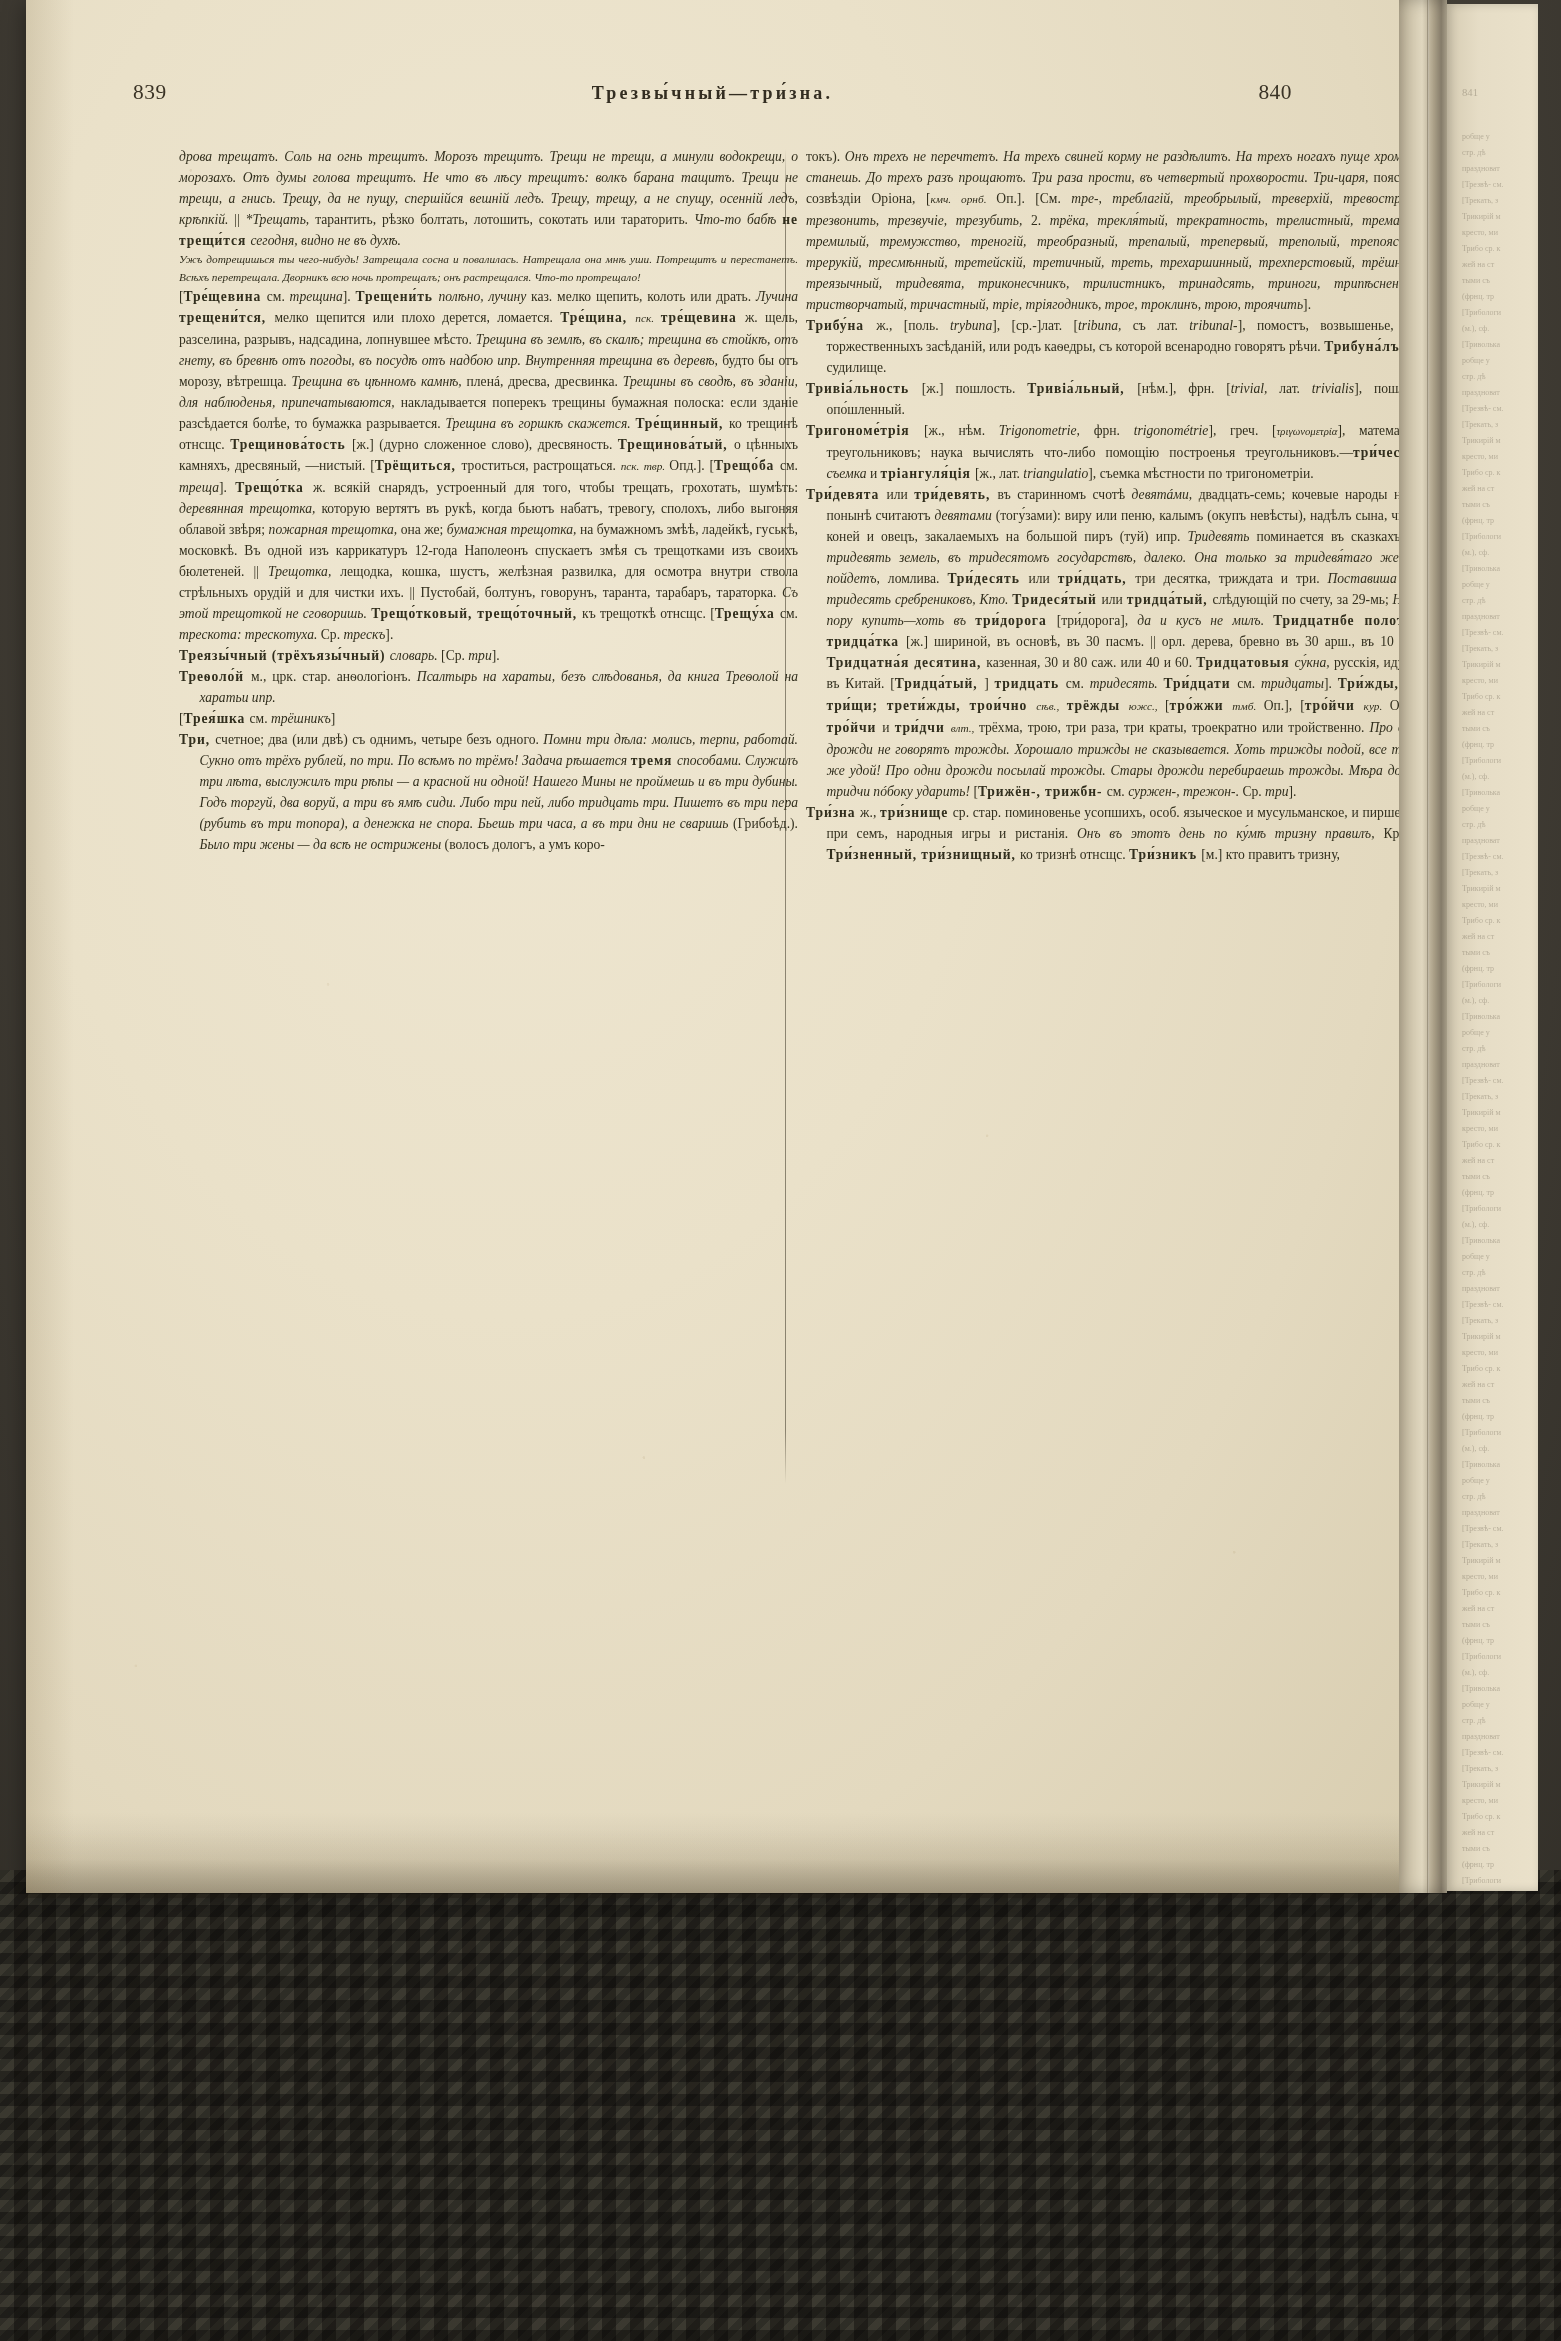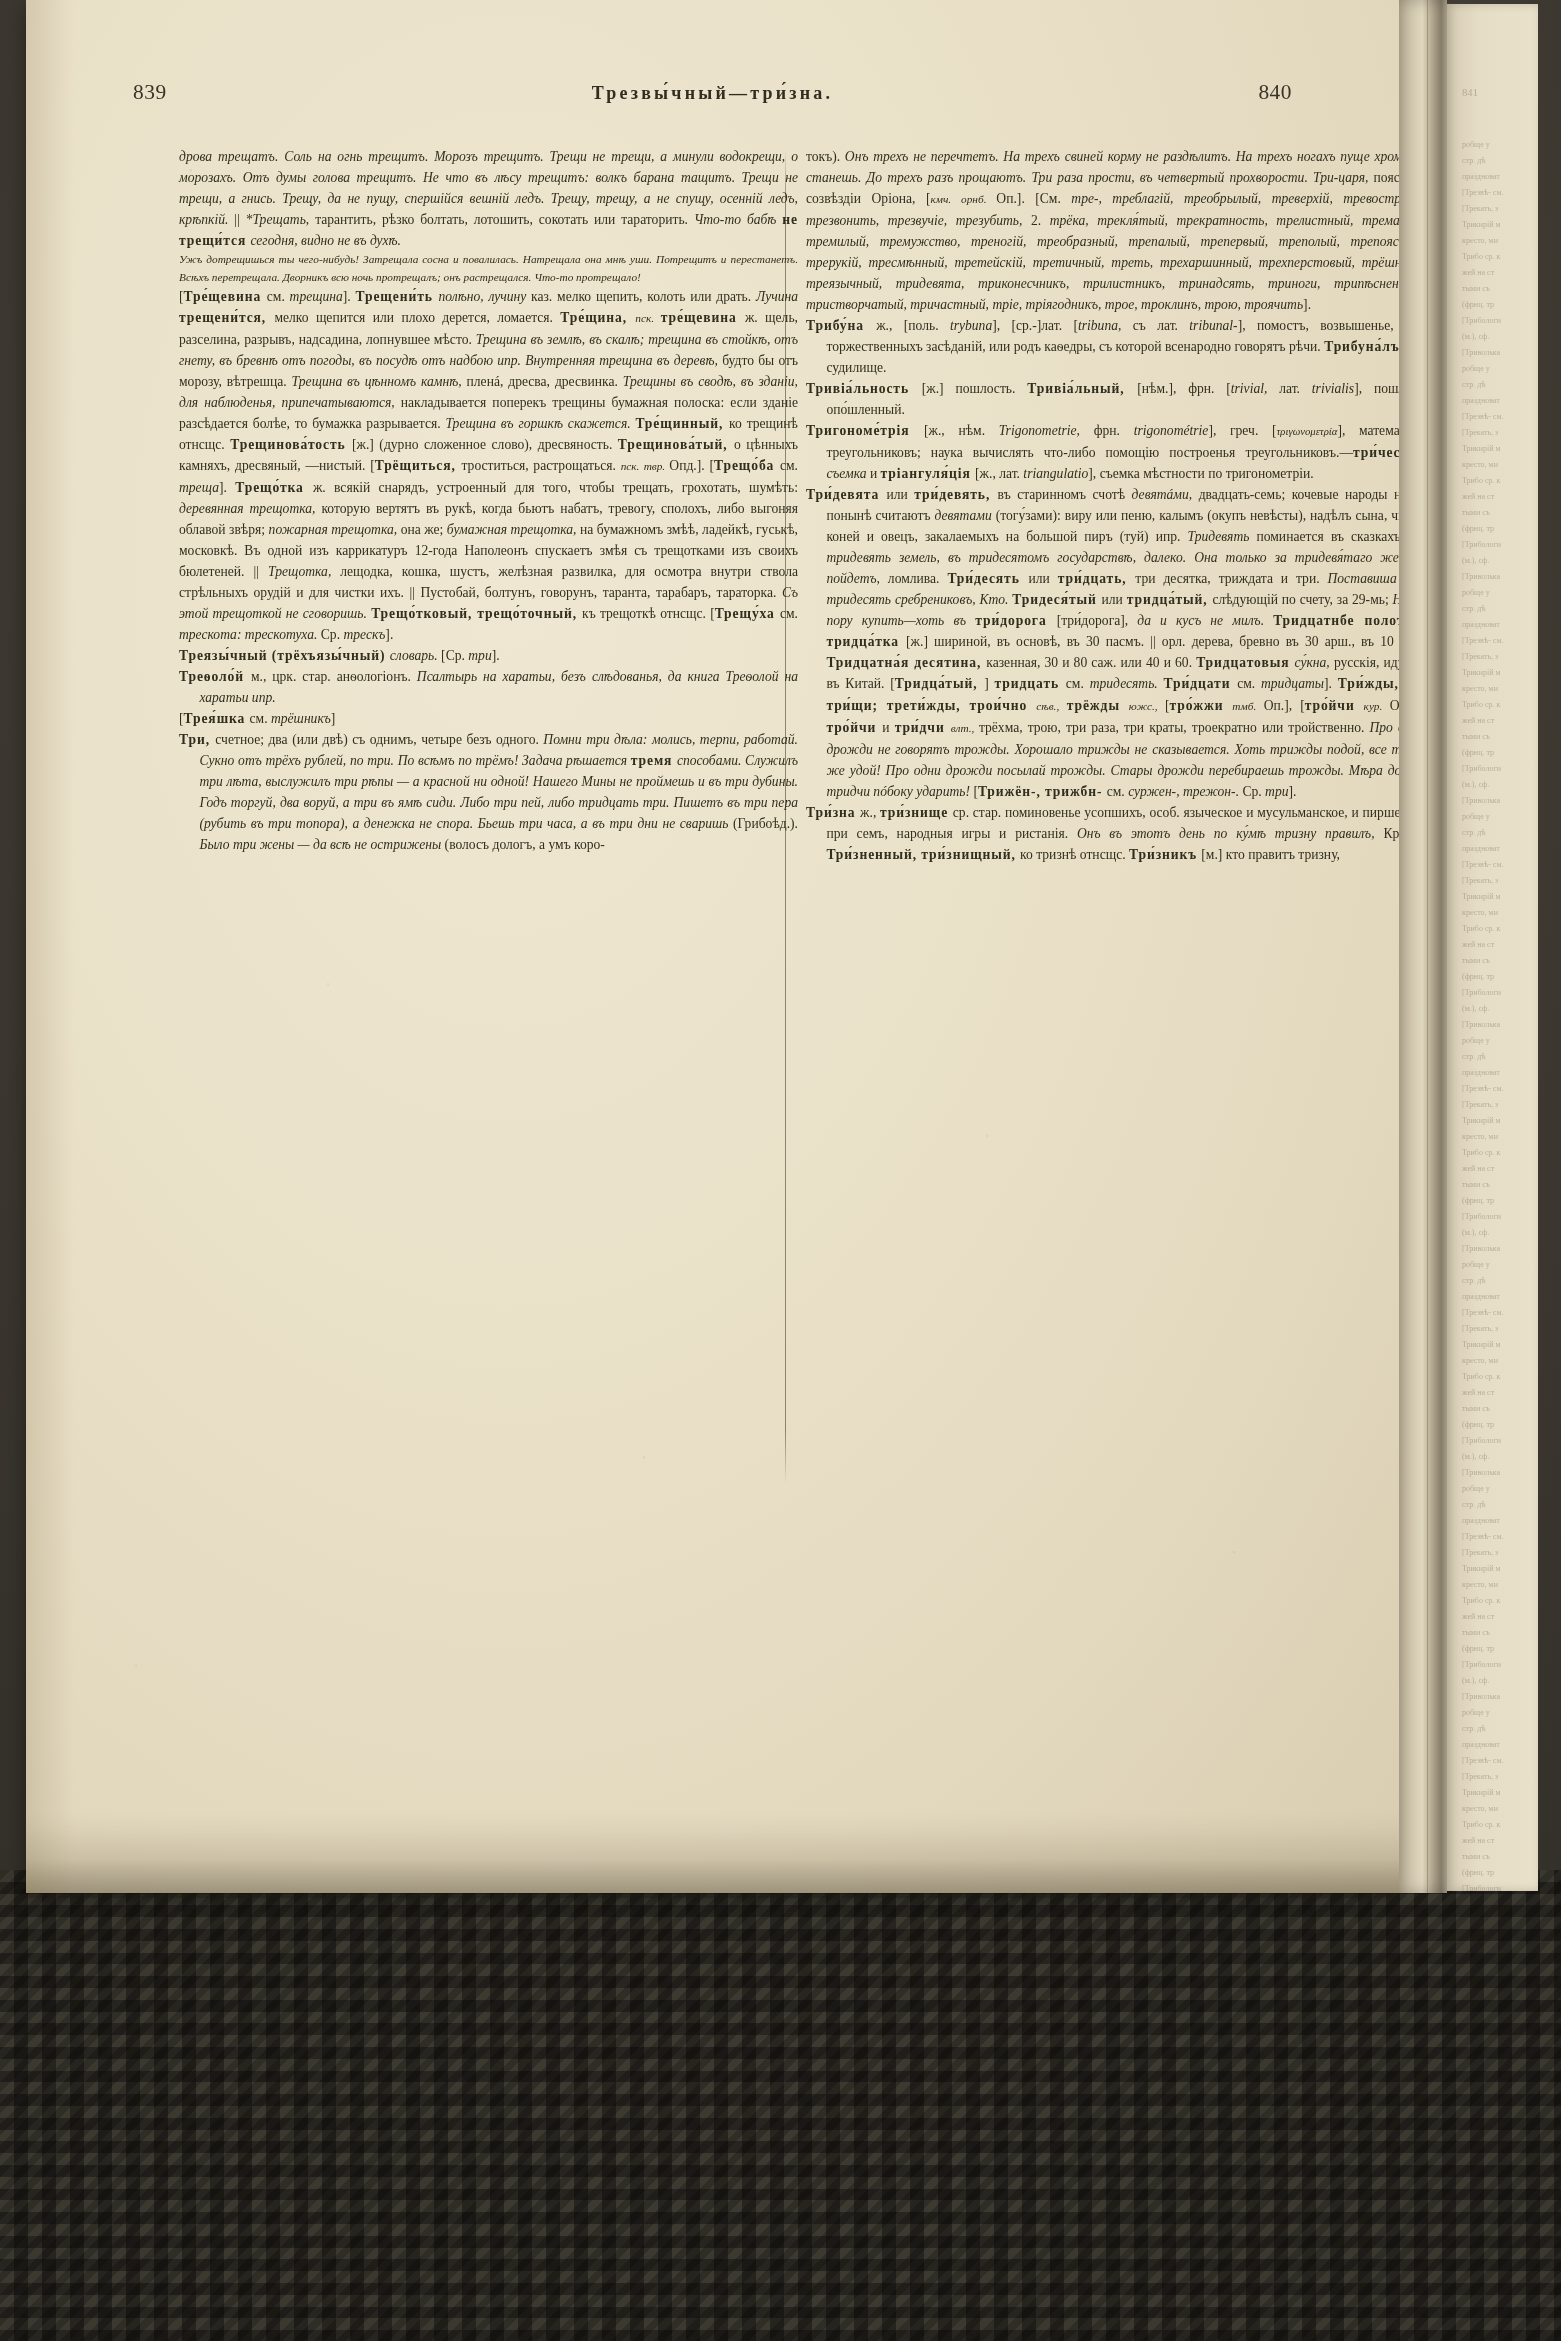--- a/index.html
+++ b/index.html
@@ -84,21 +84,21 @@
     box-shadow: inset 3.2px 0 9.7px rgba(0,0,0,.18);
   }
   #nextpage .np-inner{
     opacity:.30;
     filter:blur(0.3px);
     padding:80px 0 0 15px;
     font-size:8px;line-height:16px;color:#4a4133;
     font-family:"Liberation Serif", serif;
     white-space:nowrap;
   }
-  #nextpage .np-folio{font-size:10.7px;margin-bottom:37px;display:block;}
+  #nextpage .np-folio{font-size:10.7px;margin-bottom:29px;display:block;}
 
   
   .folio-row{
     position:absolute;left:0;top:80px;width:1373px;height:38px;
   }
   .folio-left{
     position:absolute;left:107px;top:0;font-size:21.4px;color:#3a3326;
     letter-spacing:0.5px;font-family:"Liberation Serif",serif;
   }
   .folio-right{

